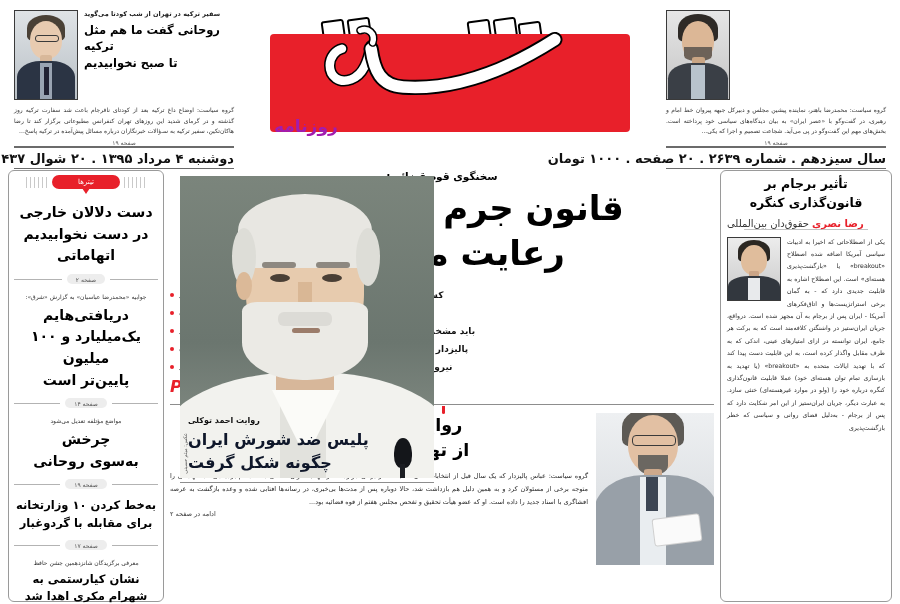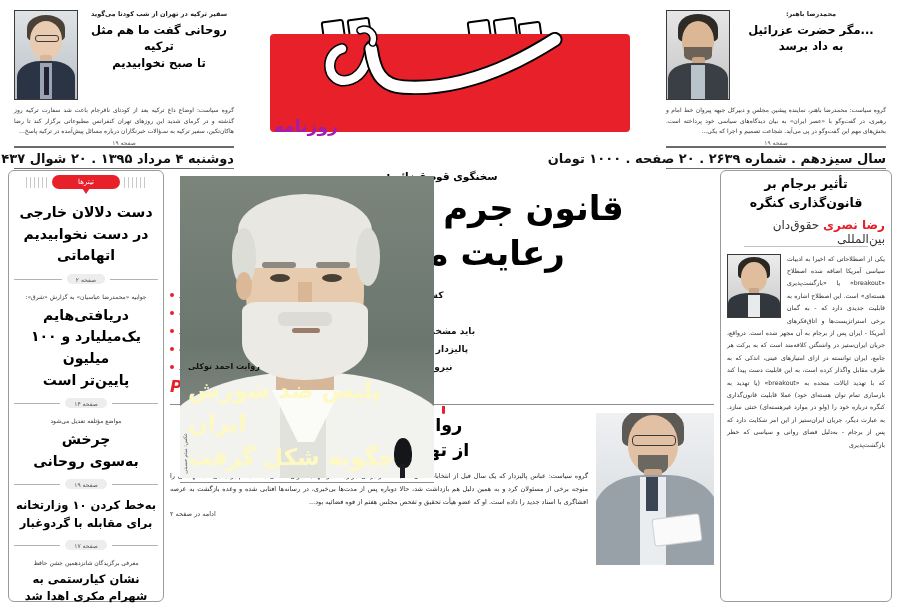--- a/index.html
+++ b/index.html
@@ -21,21 +21,21 @@
   .logo-wrap{position:relative;width:380px;height:128px;}
   .logo-box{position:absolute;left:10px;top:22px;width:360px;height:98px;background:#e8202a;border-radius:4px;}
   .logo-dots{position:absolute;top:6px;left:0;width:100%;height:24px;}
   .logo-dot{position:absolute;width:19px;height:19px;background:#fff;border:2px solid #000;border-radius:3px;transform:rotate(-8deg);}
   .logo-script{position:absolute;left:0;top:0;width:360px;height:98px;}
   .logo-roozname{position:absolute;left:14px;bottom:4px;color:#a21caf;font-size:17px;font-weight:bold;letter-spacing:0;}
 
   
   .mh-art{display:flex;flex-direction:row-reverse;gap:6px;}
   .mh-photo{width:62px;height:88px;flex:none;border:1px solid #3a3a3a;background:#cfcfcf;position:relative;overflow:hidden;}
-  .mh-txt{flex:1;text-align:center;}
+  .mh-txt{flex:1;text-align:left;}
   .mh-kicker{font-size:6.5px;color:#222;line-height:1.5;margin-bottom:2px;font-weight:bold;}
   .mh-head{font-size:11.5px;font-weight:bold;line-height:1.45;color:#000;}
   .mh-body{font-size:6px;line-height:1.75;text-align:justify;color:#333;margin-top:5px;}
   .mh-pg{font-size:6px;color:#555;text-align:center;margin-top:2px;}
   .mh-rule{border-top:1px solid #6b6b6b;border-bottom:1px solid #6b6b6b;height:3px;margin-top:auto;}
   .mh-meta{font-size:13px;color:#111;text-align:right;padding:3px 0 2px 0;font-weight:bold;white-space:nowrap;}
   .mh-rule2{border-top:1px solid #6b6b6b;}
 
   
   .sheet{display:flex;flex-direction:row-reverse;height:432px;margin-top:4px;gap:0;}
@@ -77,26 +77,26 @@
   .bot-txt{flex:1;}
   .bot-head{font-size:17.5px;font-weight:bold;line-height:1.45;text-align:center;color:#000;}
   .bot-body{font-size:6.5px;line-height:2.0;text-align:justify;color:#2a2a2a;margin-top:6px;}
   .bot-cont{font-size:6.5px;color:#333;text-align:left;margin-top:1px;}
   .bot-photo{width:118px;height:152px;flex:none;background:#d8dadd;position:relative;overflow:hidden;}
 
   
   .photo-main{position:relative;width:100%;height:302px;background:#6f7b72;overflow:hidden;border:0;}
   .cap{position:absolute;left:0;right:0;bottom:4px;text-align:left;padding:0 8px;}
   .cap-kicker{font-size:8px;font-weight:bold;color:#111;margin-bottom:3px;}
-  .cap-head{font-size:23px;font-weight:bold;line-height:1.45;color:#fef9c3;}
+  .cap-head{font-size:16px;font-weight:bold;line-height:1.45;color:#0f172a;}
   .credit{position:absolute;left:2px;bottom:4px;font-size:5px;color:#555;writing-mode:vertical-rl;transform:rotate(180deg);}
 
   
   .ed-title{font-size:12.5px;font-weight:bold;text-align:center;line-height:1.5;margin-bottom:5px;color:#000;}
-  .ed-author{text-align:right;font-size:12px;margin-bottom:0;}
+  .ed-author{text-align:left;font-size:10px;margin-bottom:0;}
   .ed-author b{color:#e8202a;}
   .ed-author span{color:#333;}
   .ed-line{border-top:1px solid #c2c2c2;width:78%;margin:0 auto 6px auto;}
   .ed-body{font-size:6.2px;line-height:2.0;text-align:justify;color:#2b2b2b;position:relative;}
   .ed-photo{width:52px;height:62px;float:left;margin:1px 6px 3px 0;border:1px solid #3a3a3a;background:#cdcdcd;position:relative;overflow:hidden;}
 
   
   .face{position:absolute;inset:0;}
   .f-bg{position:absolute;inset:0;}
   .f-head{position:absolute;border-radius:50% 50% 46% 46%;}
@@ -166,25 +166,20 @@
           <div class="face">
             <div class="f-bg" style="background:linear-gradient(#e6e6e6,#c4c4c4)"></div>
             <div class="f-hair" style="left:11px;top:3px;width:40px;height:28px;background:#2e2a26;"></div>
             <div class="f-head" style="left:15px;top:10px;width:32px;height:40px;background:#dcb796;"></div>
             <div style="position:absolute;left:17px;top:36px;width:28px;height:14px;background:#6d6258;border-radius:0 0 40% 40%;"></div>
             <div class="f-neck" style="left:25px;top:46px;width:13px;height:8px;background:#c9a584;"></div>
             <div class="f-body" style="left:1px;top:52px;width:60px;height:38px;background:#3a3f46;"></div>
             <div style="position:absolute;left:24px;top:54px;width:14px;height:34px;background:#b8c3cc;"></div>
           </div>
         </div>
-        <div class="mh-txt">
-          <div class="mh-kicker">محمدرضا باهنر:</div>
-          <div class="mh-head">...مگر حضرت عزرائیل</div>
-          <div class="mh-head">به داد برسد</div>
-        </div>
       </div>
       <div class="mh-body">گروه سیاست: محمدرضا باهنر، نماینده پیشین مجلس و دبیرکل جبهه پیروان خط امام و رهبری، در گفت‌وگو با «عصر ایران» به بیان دیدگاه‌های سیاسی خود پرداخته است. بخش‌های مهم این گفت‌وگو در پی می‌آید. شجاعت تصمیم و اجرا که یکی...</div>
       <div class="mh-pg">صفحه ۱۹</div>
       <div class="mh-rule"></div>
       <div class="mh-meta">سال سیزدهم . شماره ۲۶۳۹ . ۲۰ صفحه . ۱۰۰۰ تومان</div>
       <div class="mh-rule2"></div>
     </div>
   </div>
 
   <div class="sheet">

